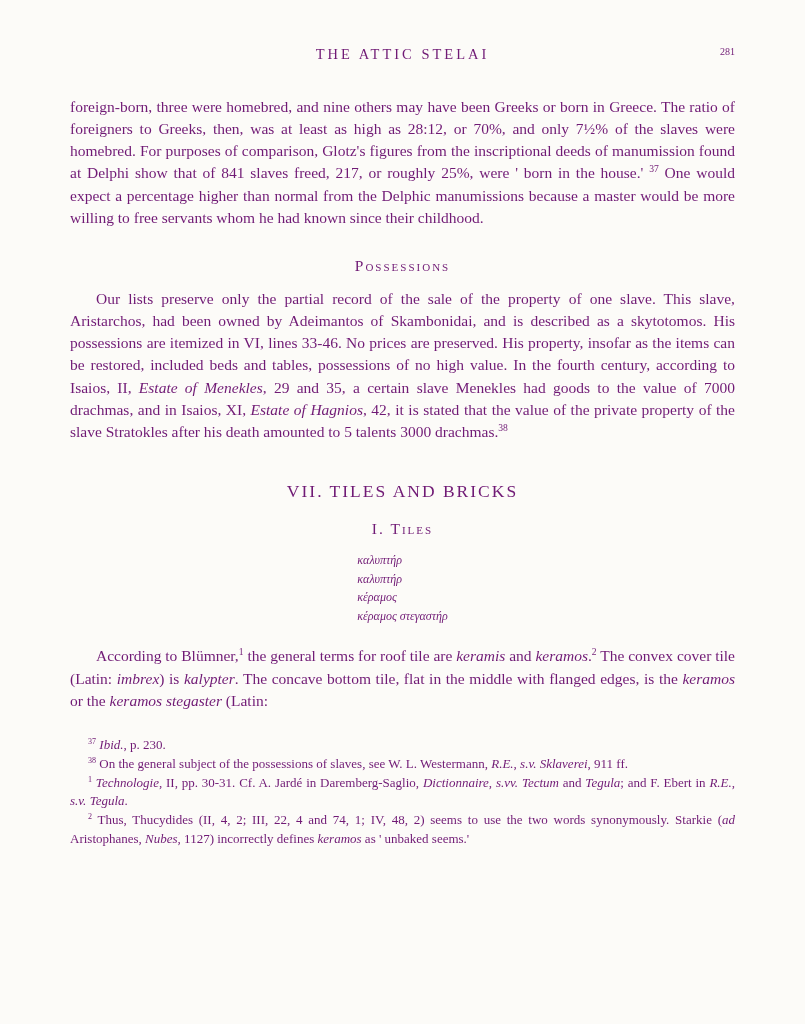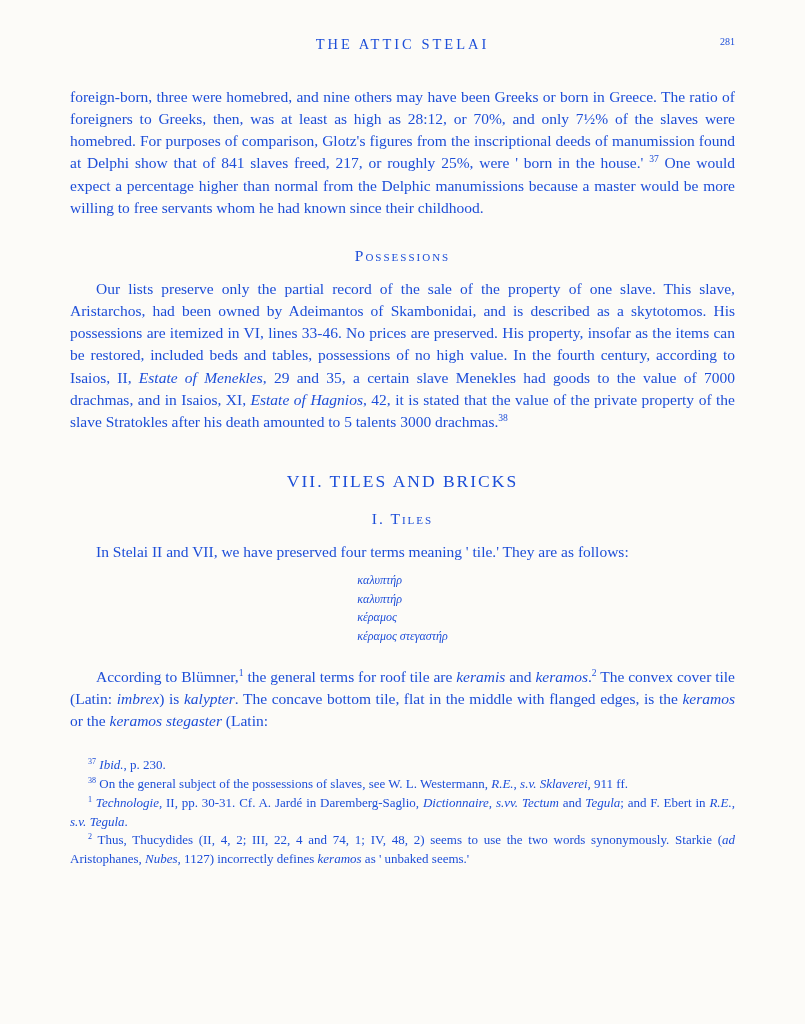--- a/index.html
+++ b/index.html
@@ -7,23 +7,23 @@
     padding: 0;
     background: #d8d6d2;
     font-family: "Liberation Serif", serif;
   }
   .page {
     position: relative;
     width: 805px;
     height: 1024px;
     margin: 0 auto;
     background: #fcfbf8;
-    color: #1d4ed8;
+    color: #701a75;
     box-sizing: border-box;
-    padding: 36px 70px 30px 70px;
+    padding: 46px 70px 30px 70px;
     overflow: hidden;
   }
   .running-head {
     position: relative;
     margin-bottom: 30px;
     height: 20px;
   }
   .head-title {
     text-align: center;
     font-size: 14.5px;
@@ -102,21 +102,20 @@
     <p class="para noindent"><span>foreign-born, three were homebred, and nine others may have been Greeks or born in Greece.  The ratio of foreigners to Greeks, then, was at least as high as 28:12, or 70%, and only 7½% of the slaves were homebred.  For purposes of comparison, Glotz's figures from the inscriptional deeds of manumission found at Delphi show that of 841 slaves freed, 217, or roughly 25%, were ' born in the house.' </span><sup>37</sup><span>  One would expect a percentage higher than normal from the Delphic manumissions because a master would be more willing to free servants whom he had known since their childhood.</span></p>
 
     <h3 class="subhead">Possessions</h3>
 
     <p class="para indent"><span>Our lists preserve only the partial record of the sale of the property of one slave.  This slave, Aristarchos, had been owned by Adeimantos of Skambonidai, and is described as a skytotomos.  His possessions are itemized in VI, lines 33-46.  No prices are preserved.  His property, insofar as the items can be restored, included beds and tables, possessions of no high value.  In the fourth century, according to Isaios, II, </span><em>Estate of Menekles</em><span>, 29 and 35, a certain slave Menekles had goods to the value of 7000 drachmas, and in Isaios, XI, </span><em>Estate of Hagnios</em><span>, 42, it is stated that the value of the private property of the slave Stratokles after his death amounted to 5 talents 3000 drachmas.</span><sup>38</sup></p>
 
     <h2 class="chapter-head">VII.  TILES AND BRICKS</h2>
 
     <h3 class="subhead tight">I.  Tiles</h3>
 
-    <p class="para indent">In Stelai II and VII, we have preserved four terms meaning ' tile.'  They are as follows:</p>
 
     <div class="greek-block">
       <div class="greek-inner">
         <div class="greek-term">καλυπτήρ</div>
         <div class="greek-term">καλυπτήρ</div>
         <div class="greek-term">κέραμος</div>
         <div class="greek-term">κέραμος στεγαστήρ</div>
       </div>
     </div>
 

